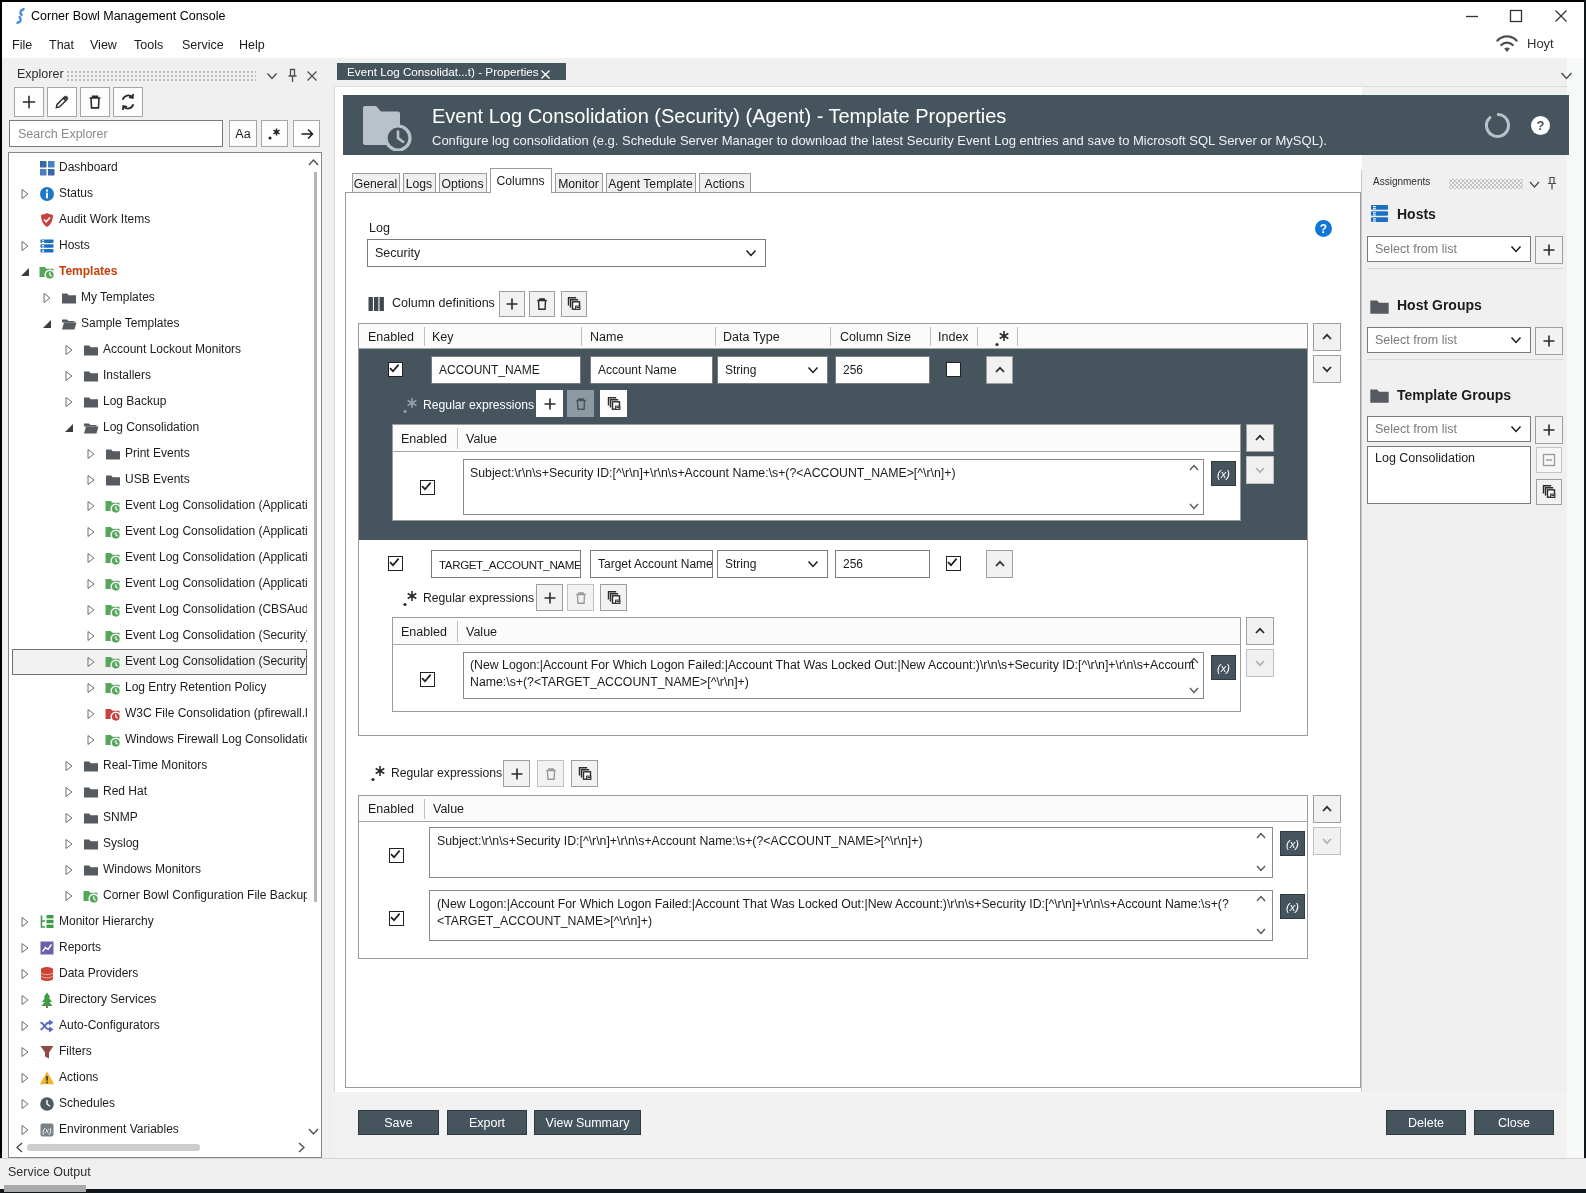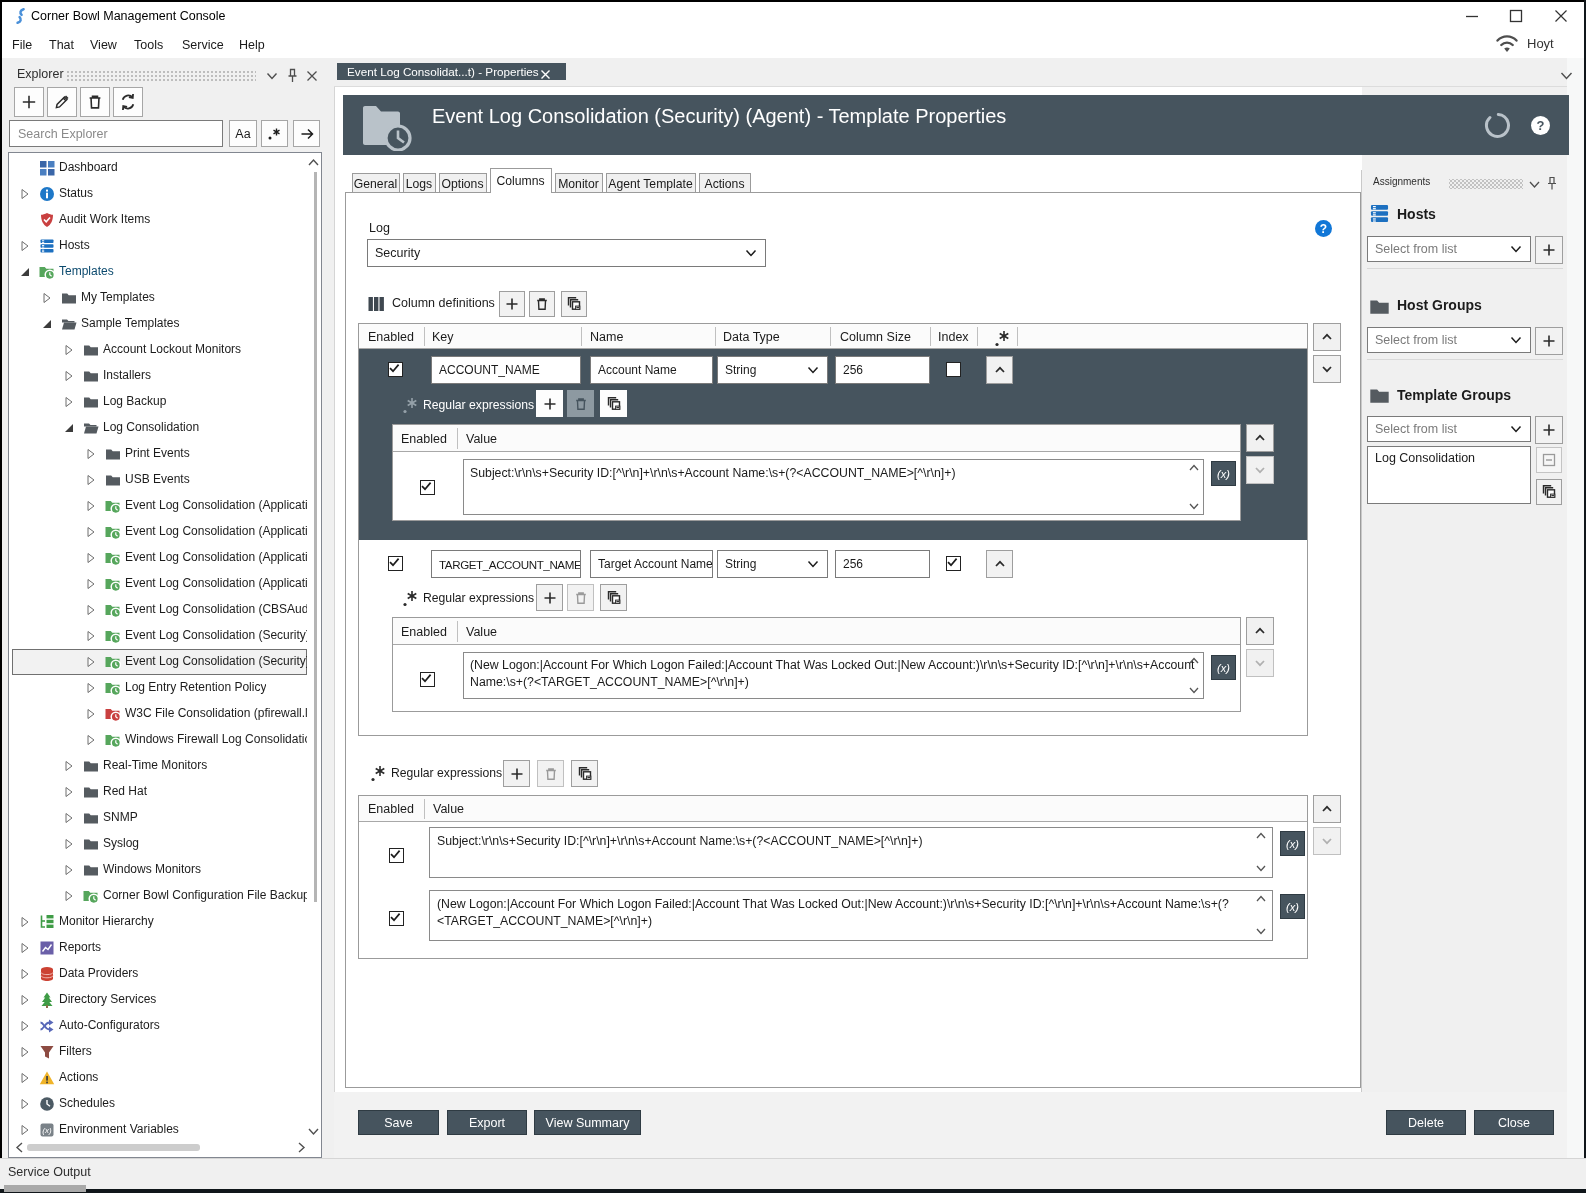--- a/index.html
+++ b/index.html
@@ -138,21 +138,21 @@
     </svg>
 <div style="position:absolute;left:59px;top:237.5px;font-size:12px;color:#1c1c1c;font-weight:400;white-space:nowrap;max-width:248px;overflow:hidden">Hosts</div>
 <svg class="abs" style="left:20px;top:266.5px" width="10" height="10" viewBox="0 0 10 10">
       <path d="M9 1 V9 H1 Z" fill="#3c3c3c"></path>
     </svg>
 <svg class="abs" style="left:39px;top:263.5px" width="16" height="16" viewBox="0 0 16 16">
       <path d="M0.5 3 H5.8 L7.3 4.7 H14.5 V13 H0.5 Z" fill="#56a65c"></path>
       <circle cx="10.8" cy="10.8" r="4.6" fill="#56a65c" stroke="#fff" stroke-width="1.5"></circle>
       <path d="M10.8 8.3 V10.8 L12.6 12.2" stroke="#fff" stroke-width="1.2" fill="none"></path>
     </svg>
-<div style="position:absolute;left:59px;top:263.5px;font-size:12px;color:#0c4a6e;font-weight:400;white-space:nowrap;max-width:248px;overflow:hidden">Templates</div>
+<div style="position:absolute;left:59px;top:263.5px;font-size:12px;color:#c2410c;font-weight:700;white-space:nowrap;max-width:248px;overflow:hidden">Templates</div>
 <svg class="abs" style="left:43px;top:291.5px" width="8" height="12" viewBox="0 0 8 12">
       <path d="M1 1.5 L7 6 L1 10.5 Z" fill="#fdfdfd" stroke="#6e6e6e" stroke-width="1"></path>
     </svg>
 <svg class="abs" style="left:61px;top:289.5px" width="16" height="16" viewBox="0 0 16 16">
       <path d="M1 3.5 H6.2 L7.7 5.2 H15 V13.5 H1 Z" fill="#555b60"></path>
     </svg>
 <div style="position:absolute;left:81px;top:289.5px;font-size:12px;color:#1c1c1c;font-weight:400;white-space:nowrap;max-width:226px;overflow:hidden">My Templates</div>
 <svg class="abs" style="left:42px;top:318.5px" width="10" height="10" viewBox="0 0 10 10">
       <path d="M9 1 V9 H1 Z" fill="#3c3c3c"></path>
     </svg>
@@ -452,20 +452,21 @@
 <svg class="abs" style="left:1559px;top:70px" width="15" height="12" viewBox="0 0 15 12">
       <path d="M2.5 3 L7.5 8.5 L12.5 3" fill="none" stroke="#4e4e4e" stroke-width="1.4"></path>
     </svg>
 <div class="abs" style="left:343px;top:95px;width:1226px;height:60px;background:#46545e"></div>
 <svg class="abs" style="left:362px;top:105px" width="52" height="46" viewBox="0 0 52 46">
       <path d="M1 3 C1 1.9 1.9 1 3 1 H14 L19 6.5 H36 C37.1 6.5 38 7.4 38 8.5 V38 C38 39.1 37.1 40 36 40 H3 C1.9 40 1 39.1 1 38 Z" fill="#b9c2c9"></path>
       <circle cx="36" cy="33" r="12" fill="#46545e" stroke="#b9c2c9" stroke-width="3.2"></circle>
       <path d="M36 25.5 V33 L42 37.5" stroke="#b9c2c9" stroke-width="2.6" fill="none"></path>
     </svg>
 <div style="position:absolute;left:432px;top:105px;font-size:20px;color:#fff;font-weight:400;white-space:nowrap;">Event Log Consolidation (Security) (Agent) - Template Properties</div>
+<div style="position:absolute;left:432px;top:133px;font-size:13px;color:#eef1f3;font-weight:400;white-space:nowrap;">Configure log consolidation (e.g. Schedule Server Manager to download the latest Security Event Log entries and save to Microsoft SQL Server or MySQL).</div>
 <svg class="abs" style="left:1484px;top:112px" width="27" height="27" viewBox="0 0 27 27">
       <circle cx="13.5" cy="13.5" r="11" fill="none" stroke="#b9c2c9" stroke-width="3" stroke-dasharray="60 9.1" stroke-dashoffset="-38" stroke-linecap="round" transform="rotate(75 13.5 13.5)"></circle>
     </svg>
 <div class="abs" style="left:1531px;top:116px;width:19px;height:19px;border-radius:50%;background:#fff;color:#46545e;font-weight:700;font-size:13px;display:flex;align-items:center;justify-content:center">?</div>
 <div class="abs" style="left:351.5px;top:173px;width:48px;height:20px;background:#f0f0f0;border:1px solid #9b9b9b;border-bottom:none;font-size:12.2px;color:#1a1a1a;display:flex;align-items:center;justify-content:center">General</div>
 <div class="abs" style="left:402.5px;top:173px;width:33px;height:20px;background:#f0f0f0;border:1px solid #9b9b9b;border-bottom:none;font-size:12.2px;color:#1a1a1a;display:flex;align-items:center;justify-content:center">Logs</div>
 <div class="abs" style="left:438.5px;top:173px;width:48px;height:20px;background:#f0f0f0;border:1px solid #9b9b9b;border-bottom:none;font-size:12.2px;color:#1a1a1a;display:flex;align-items:center;justify-content:center">Options</div>
 <div class="abs" style="left:489.5px;top:168px;width:62px;height:25px;background:#fff;border:1px solid #9b9b9b;border-bottom:none;z-index:3;font-size:12.2px;color:#1a1a1a;display:flex;align-items:center;justify-content:center">Columns</div>
 <div class="abs" style="left:554.5px;top:173px;width:48px;height:20px;background:#f0f0f0;border:1px solid #9b9b9b;border-bottom:none;font-size:12.2px;color:#1a1a1a;display:flex;align-items:center;justify-content:center">Monitor</div>
 <div class="abs" style="left:605.5px;top:173px;width:90px;height:20px;background:#f0f0f0;border:1px solid #9b9b9b;border-bottom:none;font-size:12.2px;color:#1a1a1a;display:flex;align-items:center;justify-content:center">Agent Template</div>

